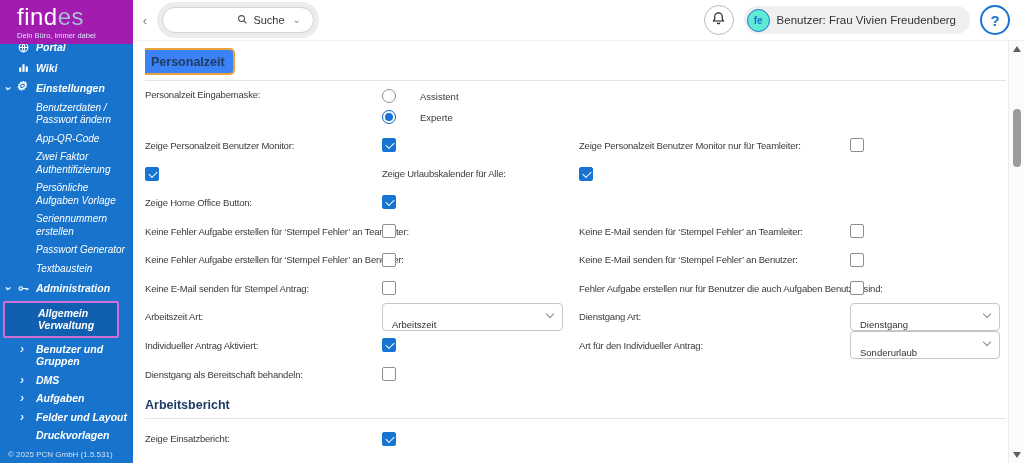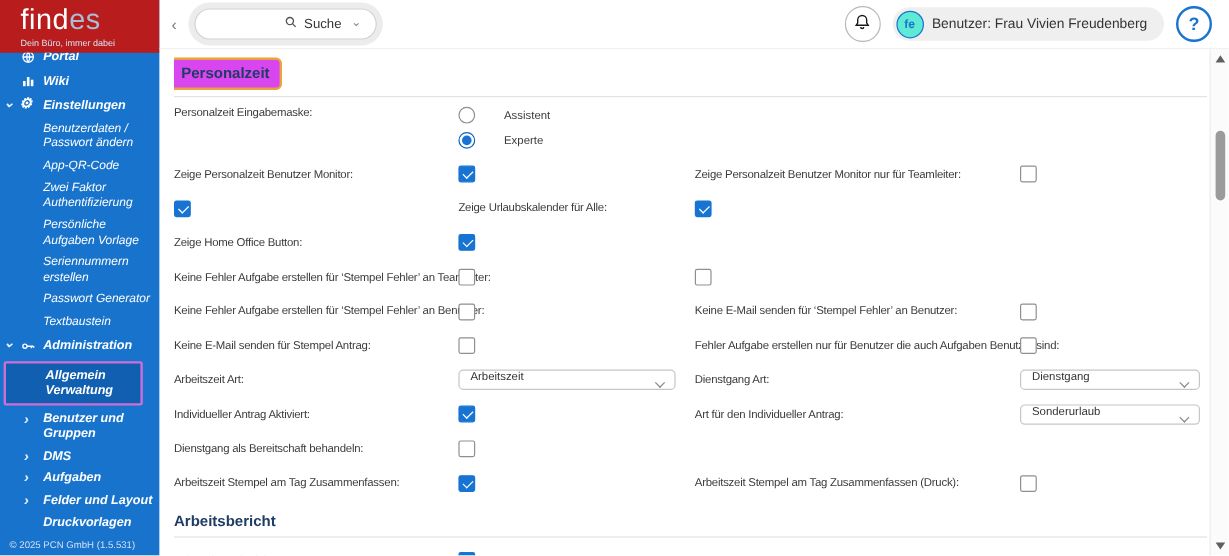--- a/index.html
+++ b/index.html
@@ -2,21 +2,21 @@
 <html><head>
 <meta charset="utf-8">
 <style>
   * { box-sizing: border-box; margin: 0; padding: 0; }
   html,body { width:1024px; height:463px; overflow:hidden; background:#fff;
     font-family:"Liberation Sans", sans-serif; }
   .app { display:flex; width:1024px; height:463px; }
 
   
   .sidebar { width:133px; flex-shrink:0; background:#1873cc; color:#fff; position:relative; overflow:hidden; }
-  .logo-block { background:#b91c1c; height:44px; padding:3px 0 0 17px; }
+  .logo-block { background:#a21caf; height:44px; padding:3px 0 0 17px; }
   .logo { font-size:24px; line-height:27px; font-weight:400; letter-spacing:.5px; color:#fff; }
   .logo .es { color:#a9bdd3; }
   .tagline { font-size:7.5px; color:#d5e2f3; margin-top:1px; }
 
   .nav { position:absolute; top:44px; bottom:20px; left:0; right:0; overflow:hidden; }
   .nav-item { position:relative; padding:3px 4px 3px 36px; font-size:10px; line-height:12.5px;
     color:#fff; cursor:pointer;font-style:italic; }
   .nav-item.top { font-weight:bold; font-size:10.5px; padding-top:4px; padding-bottom:4px; }
   .nav-item.clipped { margin-top:-7px; }
   .nav-item .icon { position:absolute; left:16px; top:3px; width:14px; height:14px; display:flex; align-items:center; justify-content:center; }
@@ -52,39 +52,39 @@
     color:#1a73d0; font-weight:bold; font-size:10px; display:flex; align-items:center; justify-content:center; }
   .user-name { font-size:11.5px; color:#333; white-space:nowrap; }
 
   
   .content { position:relative; flex:1; background:#fff; border-top:1px solid #f1f1f1; }
   .panel { position:absolute; left:12px; right:18px; top:6px; bottom:0; overflow:hidden; }
   .section-head { display:flex; align-items:center; border-bottom:1px solid #e3e3e3;
     padding-bottom:7px; margin-bottom:5px; }
   .section-head.second { margin-top:10px; padding-bottom:6px; }
   .h-title { font-size:12.5px; font-weight:bold; color:#1e3c64; }
-  .hl-box { border:2px solid #e9a23c; border-radius:5px; padding:2px 8px 3px 8px; margin:1px 0 -2px -4px; background:#d946ef; }
+  .hl-box { border:2px solid #e9a23c; border-radius:5px; padding:2px 8px 3px 8px; margin:1px 0 -2px -4px; background:#3b82f6; }
 
   .row { display:grid; grid-template-columns:237px 197px 271px 1fr; align-items:center; min-height:28.6px; }
   .row.radio-row { min-height:45px; align-items:flex-start; padding-top:3px; }
   .lbl { font-size:9.5px; letter-spacing:-.2px; color:#3b3b3b; white-space:nowrap; }
   .ctrl { display:flex; align-items:center; }
   .cb { width:14px; height:14px; border:1px solid #8f8f8f; border-radius:2px; background:#fff;
     position:relative; cursor:pointer; flex-shrink:0; }
   .cb.checked { background:#1874d2; border-color:#1874d2; }
   .cb.checked::after { content:""; position:absolute; left:2.5px; top:3px; width:7px; height:4px;
     border-left:1.6px solid #fff; border-bottom:1.6px solid #fff; transform:rotate(-45deg); }
   .radio-group { flex-direction:column; align-items:flex-start; gap:7px; display:flex; }
   .radio-opt { display:flex; align-items:center; gap:24px; font-size:9.5px; color:#3b3b3b; cursor:pointer; }
   .radio { width:14px; height:14px; border-radius:50%; border:1px solid #8f8f8f; background:#fff; position:relative; }
   .radio.checked { border-color:#0f63b8; }
   .radio.checked::after { content:""; position:absolute; left:2px; top:2px; right:2px; bottom:2px;
     border-radius:50%; background:#1874d2; }
-  .select { height:17px; border:1px solid #c6c6c6; border-radius:4px; background:#fff; display:flex;
-    align-items:flex-start; padding:0 22px 0 9px; font-size:9.5px; color:#333; position:relative; cursor:pointer; }
+  .select { height:28px; border:1px solid #c6c6c6; border-radius:4px; background:#fff; display:flex;
+    align-items:flex-end; padding:0 22px 0 9px; font-size:9.5px; color:#333; position:relative; cursor:pointer; }
   .select::after { content:""; position:absolute; right:9px; top:7px; width:5px; height:5px;
     border-right:1.4px solid #888; border-bottom:1.4px solid #888; transform:rotate(45deg); }
   .select.w-l { width:181px; } .select.w-r { width:150px; }
 
   
   .vscroll { position:absolute; right:0; top:0; bottom:0; width:16px; background:#fbfbfb; border-left:1px solid #ececec; }
   .arr { position:absolute; left:4px; width:0; height:0; border-left:4px solid transparent; border-right:4px solid transparent; cursor:pointer; }
   .arr.up { top:5px; border-bottom:6px solid #606060; }
   .arr.down { bottom:5px; border-top:6px solid #606060; }
   .thumb { position:absolute; left:4px; top:68px; width:8px; height:58px; background:#9b9b9b; border-radius:4px; cursor:grab; }
@@ -257,20 +257,21 @@
             </div>
           <div></div>
             <div></div>
         </div>
 
         <div class="row">
           <div class="lbl">Keine Fehler Aufgabe erstellen für ‘Stempel Fehler’ an Teamleiter:</div>
           <div class="ctrl">
               <span class="cb"></span>
             </div>
+          <div class="lbl">Keine E-Mail senden für ‘Stempel Fehler’ an Teamleiter:</div>
           <div class="ctrl">
               <span class="cb"></span>
             </div>
         </div>
 
         <div class="row">
           <div class="lbl">Keine Fehler Aufgabe erstellen für ‘Stempel Fehler’ an Benutzer:</div>
           <div class="ctrl">
               <span class="cb"></span>
             </div>
@@ -321,30 +322,20 @@
 
         <div class="row">
           <div class="lbl">Dienstgang als Bereitschaft behandeln:</div>
           <div class="ctrl">
               <span class="cb"></span>
             </div>
           <div></div>
             <div></div>
         </div>
 
-        <div class="row">
-          <div class="lbl">Arbeitszeit Stempel am Tag Zusammenfassen:</div>
-          <div class="ctrl">
-              <span class="cb checked"></span>
-            </div>
-          <div class="lbl">Arbeitszeit Stempel am Tag Zusammenfassen (Druck):</div>
-          <div class="ctrl">
-              <span class="cb"></span>
-            </div>
-        </div>
 
         <div class="section-head second">
           <span class="h-title">Arbeitsbericht</span>
         </div>
 
         <div class="row">
           <div class="lbl">Zeige Einsatzbericht:</div>
           <div class="ctrl">
               <span class="cb checked"></span>
             </div>

